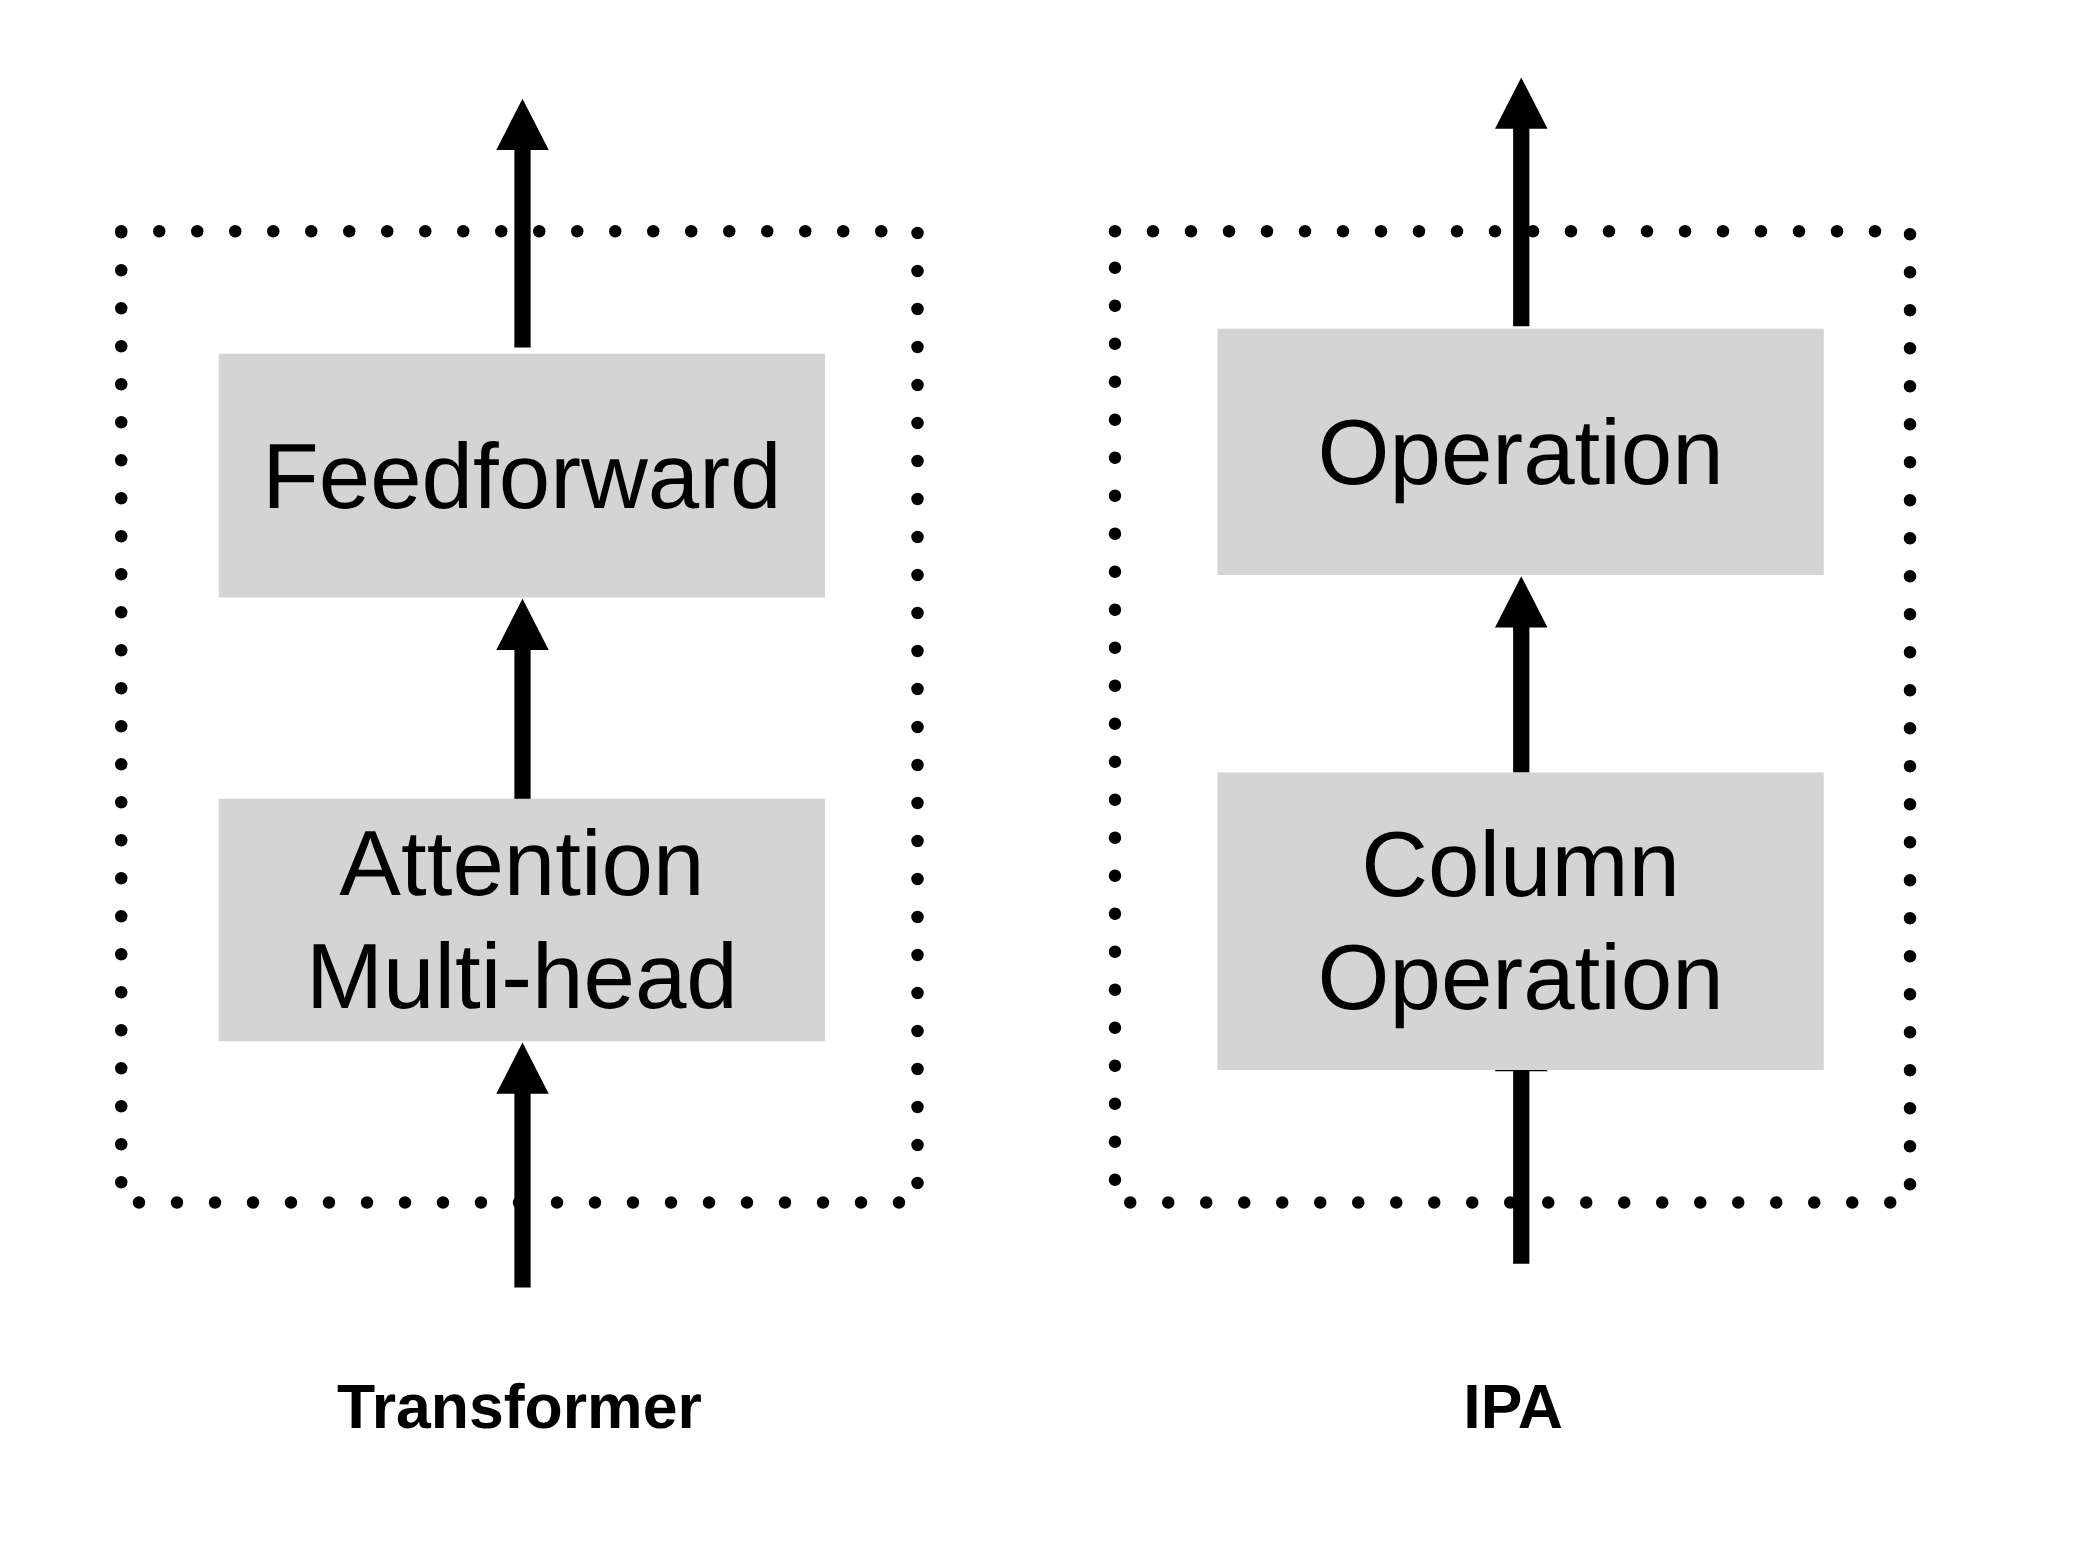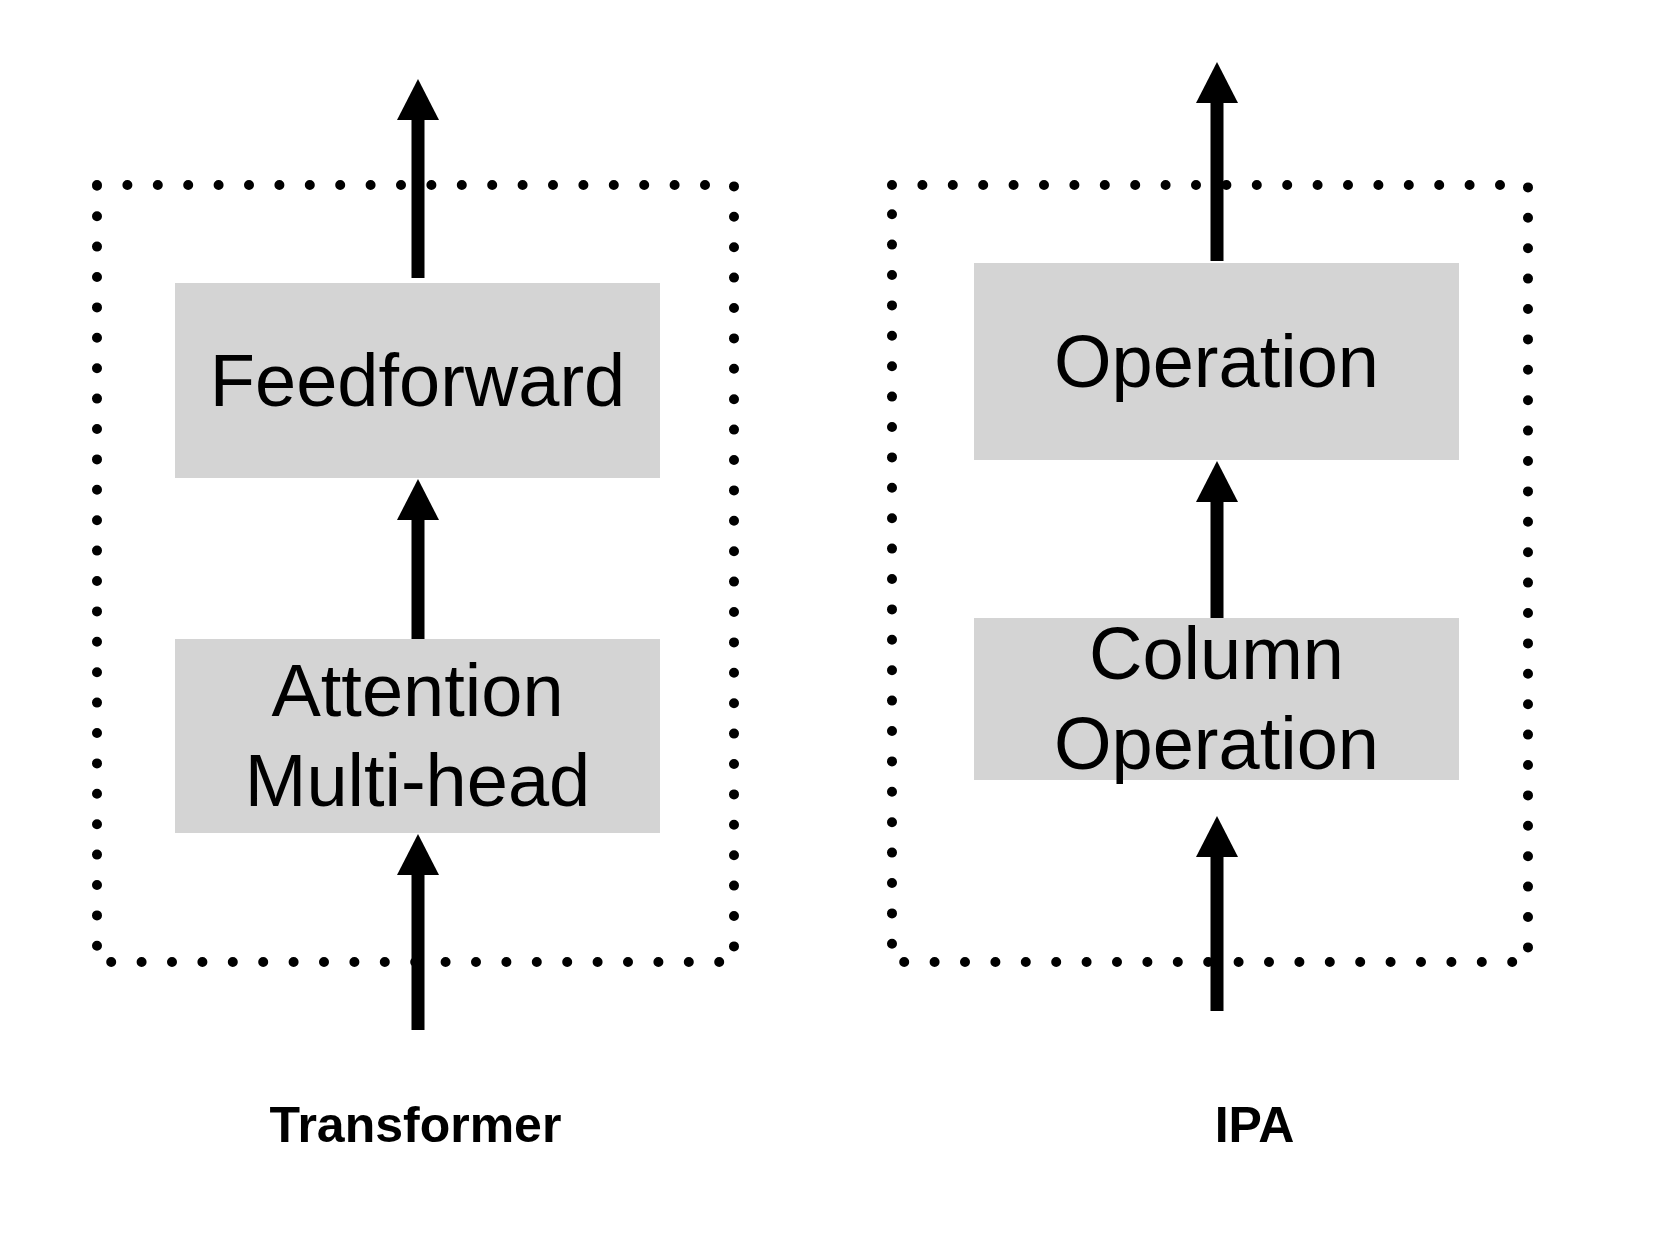--- a/index.html
+++ b/index.html
@@ -55,22 +55,22 @@
     font-size: 50px;
     font-weight: bold;
     letter-spacing: 0px;
   }
   
   .block-feedforward        { left: 175px; top: 283px; width: 485px; height: 195px; align-items: center; }
   .block-multi-head         { left: 175px; top: 639px; width: 485px; height: 194px; }
   .caption-transformer      { left:  97px; top: 1080px; width: 637px; height: 90px; }
   
   .block-row-operation      { left: 974px; top: 263px; width: 485px; height: 197px; }
-  .block-column-operation   { left: 974px; top: 618px; width: 485px; height: 162px; justify-content: center; }
-  .caption-ipa              { left: 936px; top: 1080px; width: 637px; height: 90px; }
+  .block-column-operation   { left: 974px; top: 618px; width: 485px; height: 238px; justify-content: center; }
+  .caption-ipa              { left: 892px; top: 1080px; width: 637px; height: 90px; }
 </style>
 </head>
 <body>
 
 <div class="canvas">
 
   <svg class="diagram-svg" viewBox="0 0 1670 1240">
 
     <rect class="boundary" x="97" y="185" width="637" height="777"></rect>
     <rect class="boundary" x="892" y="185" width="636" height="777"></rect>

